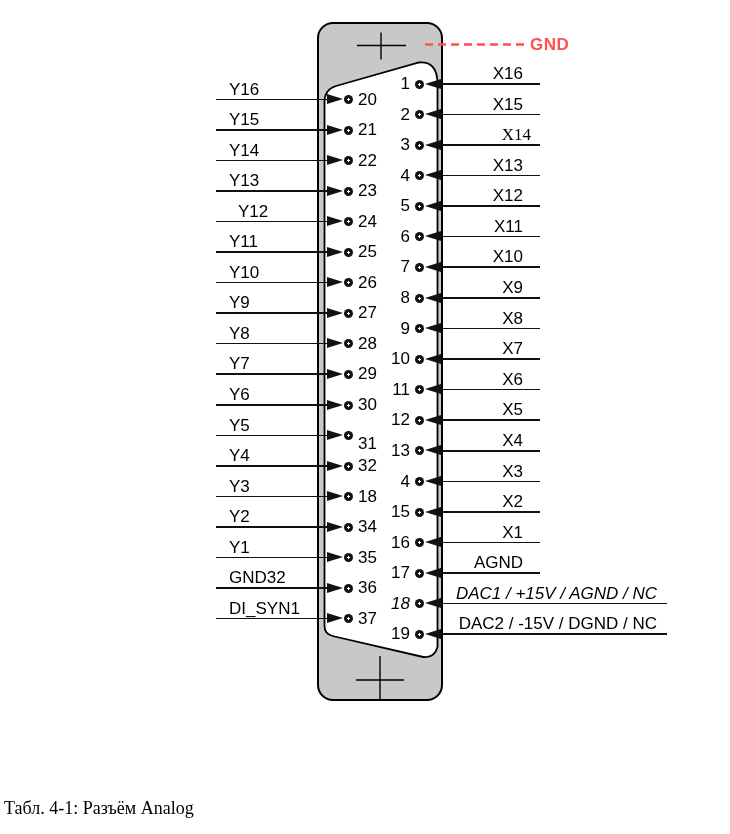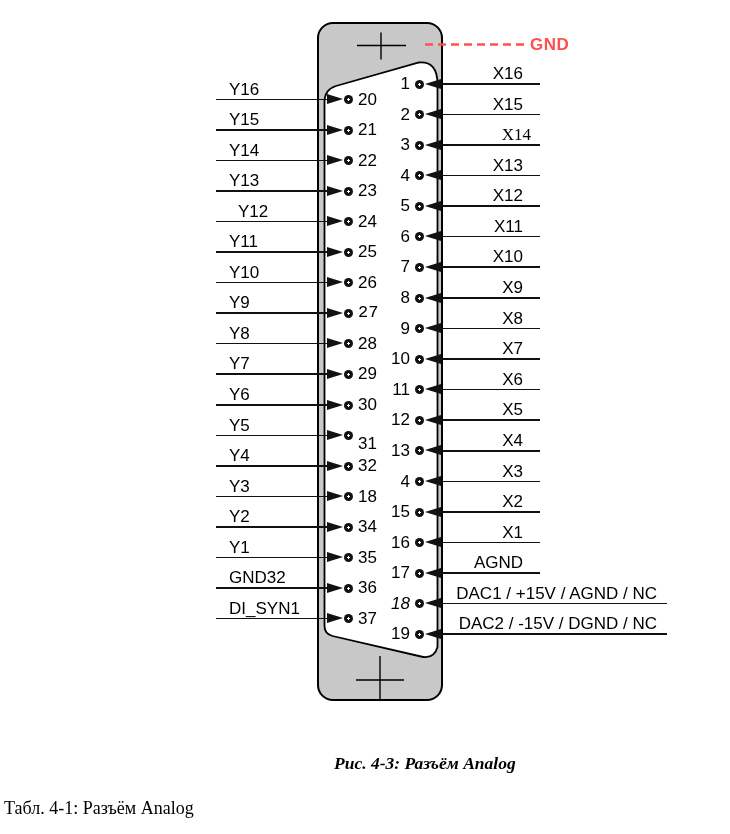--- a/index.html
+++ b/index.html
@@ -128,21 +128,21 @@
       <div class="pin-num" style="left: 358px; top: 242.25px;">25</div>
       <div class="pin-label" style="left: 229px; top: 263.8px;">Y10</div>
       <div class="pin-line" style="left: 216px; top: 281.8px; width: 112px;"></div>
       <div class="arrow-right" style="left: 327px; top: 277.3px;"></div>
       <div class="pin-dot" style="left: 343.5px; top: 278.3px;"></div>
       <div class="pin-num" style="left: 358px; top: 272.8px;">26</div>
       <div class="pin-label" style="left: 229px; top: 294.35px;">Y9</div>
       <div class="pin-line" style="left: 216px; top: 312.35px; width: 112px;"></div>
       <div class="arrow-right" style="left: 327px; top: 307.85px;"></div>
       <div class="pin-dot" style="left: 343.5px; top: 308.85px;"></div>
-      <div class="pin-num" style="left: 358px; top: 303.35px; font-family: Liberation Mono, monospace;">27</div>
+      <div class="pin-num" style="left: 358px; top: 303.35px;">27</div>
       <div class="pin-label" style="left: 229px; top: 324.9px;">Y8</div>
       <div class="pin-line" style="left: 216px; top: 342.9px; width: 112px;"></div>
       <div class="arrow-right" style="left: 327px; top: 338.4px;"></div>
       <div class="pin-dot" style="left: 343.5px; top: 339.4px;"></div>
       <div class="pin-num" style="left: 358px; top: 333.9px;">28</div>
       <div class="pin-label" style="left: 229px; top: 355.45px;">Y7</div>
       <div class="pin-line" style="left: 216px; top: 373.45px; width: 112px;"></div>
       <div class="arrow-right" style="left: 327px; top: 368.95px;"></div>
       <div class="pin-dot" style="left: 343.5px; top: 369.95px;"></div>
       <div class="pin-num" style="left: 358px; top: 364.45px;">29</div>
@@ -268,23 +268,22 @@
       <div class="pin-label right-col" style="left: 430px; top: 523.7px; width: 93px;">X1</div>
       <div class="pin-num right-col" style="left: 370px; top: 563.28px; width: 40px;">17</div>
       <div class="pin-dot" style="left: 415px; top: 568.78px;"></div>
       <div class="arrow-left" style="left: 425px; top: 567.78px;"></div>
       <div class="pin-line" style="left: 441px; top: 572.28px; width: 99px;"></div>
       <div class="pin-label right-col" style="left: 430px; top: 554.28px; width: 93px;">AGND</div>
       <div class="pin-num right-col" style="left: 370px; top: 593.86px; width: 40px; font-style: italic;">18</div>
       <div class="pin-dot" style="left: 415px; top: 599.36px;"></div>
       <div class="arrow-left" style="left: 425px; top: 598.36px;"></div>
       <div class="pin-line" style="left: 441px; top: 602.86px; width: 226px;"></div>
-      <div class="pin-label right-col" style="left: 430px; top: 584.86px; width: 227px;">DAC1 / +15V / AGND / NC</div>
+      <div class="pin-label right-col" style="left: 430px; top: 584.86px; width: 227px; font-style: italic;">DAC1 / +15V / AGND / NC</div>
       <div class="pin-num right-col" style="left: 370px; top: 624.44px; width: 40px;">19</div>
       <div class="pin-dot" style="left: 415px; top: 629.94px;"></div>
       <div class="arrow-left" style="left: 425px; top: 628.94px;"></div>
       <div class="pin-line" style="left: 441px; top: 633.44px; width: 226px;"></div>
       <div class="pin-label right-col" style="left: 430px; top: 615.44px; width: 227px;">DAC2 / -15V / DGND / NC</div>
     </div>
 
-  <div id="fig-caption">Рис. 4-3: Разъём Analog</div>
   <div id="tbl-caption">Табл. 4-1: Разъём Analog</div>
 </div>
 
 </body></html>

